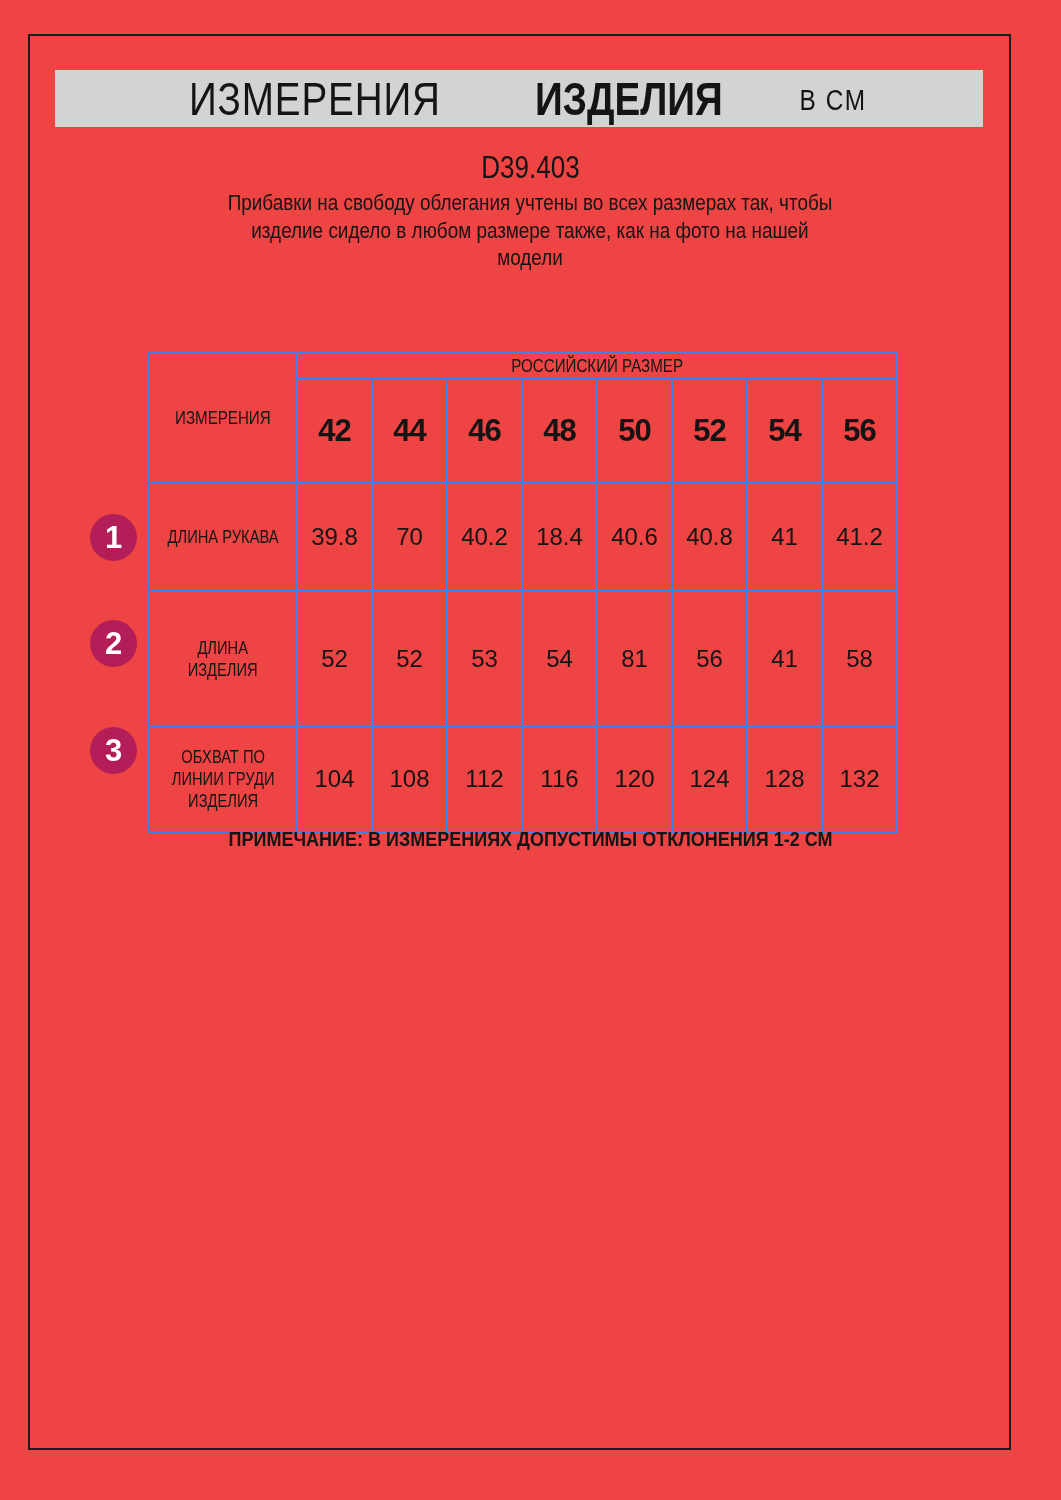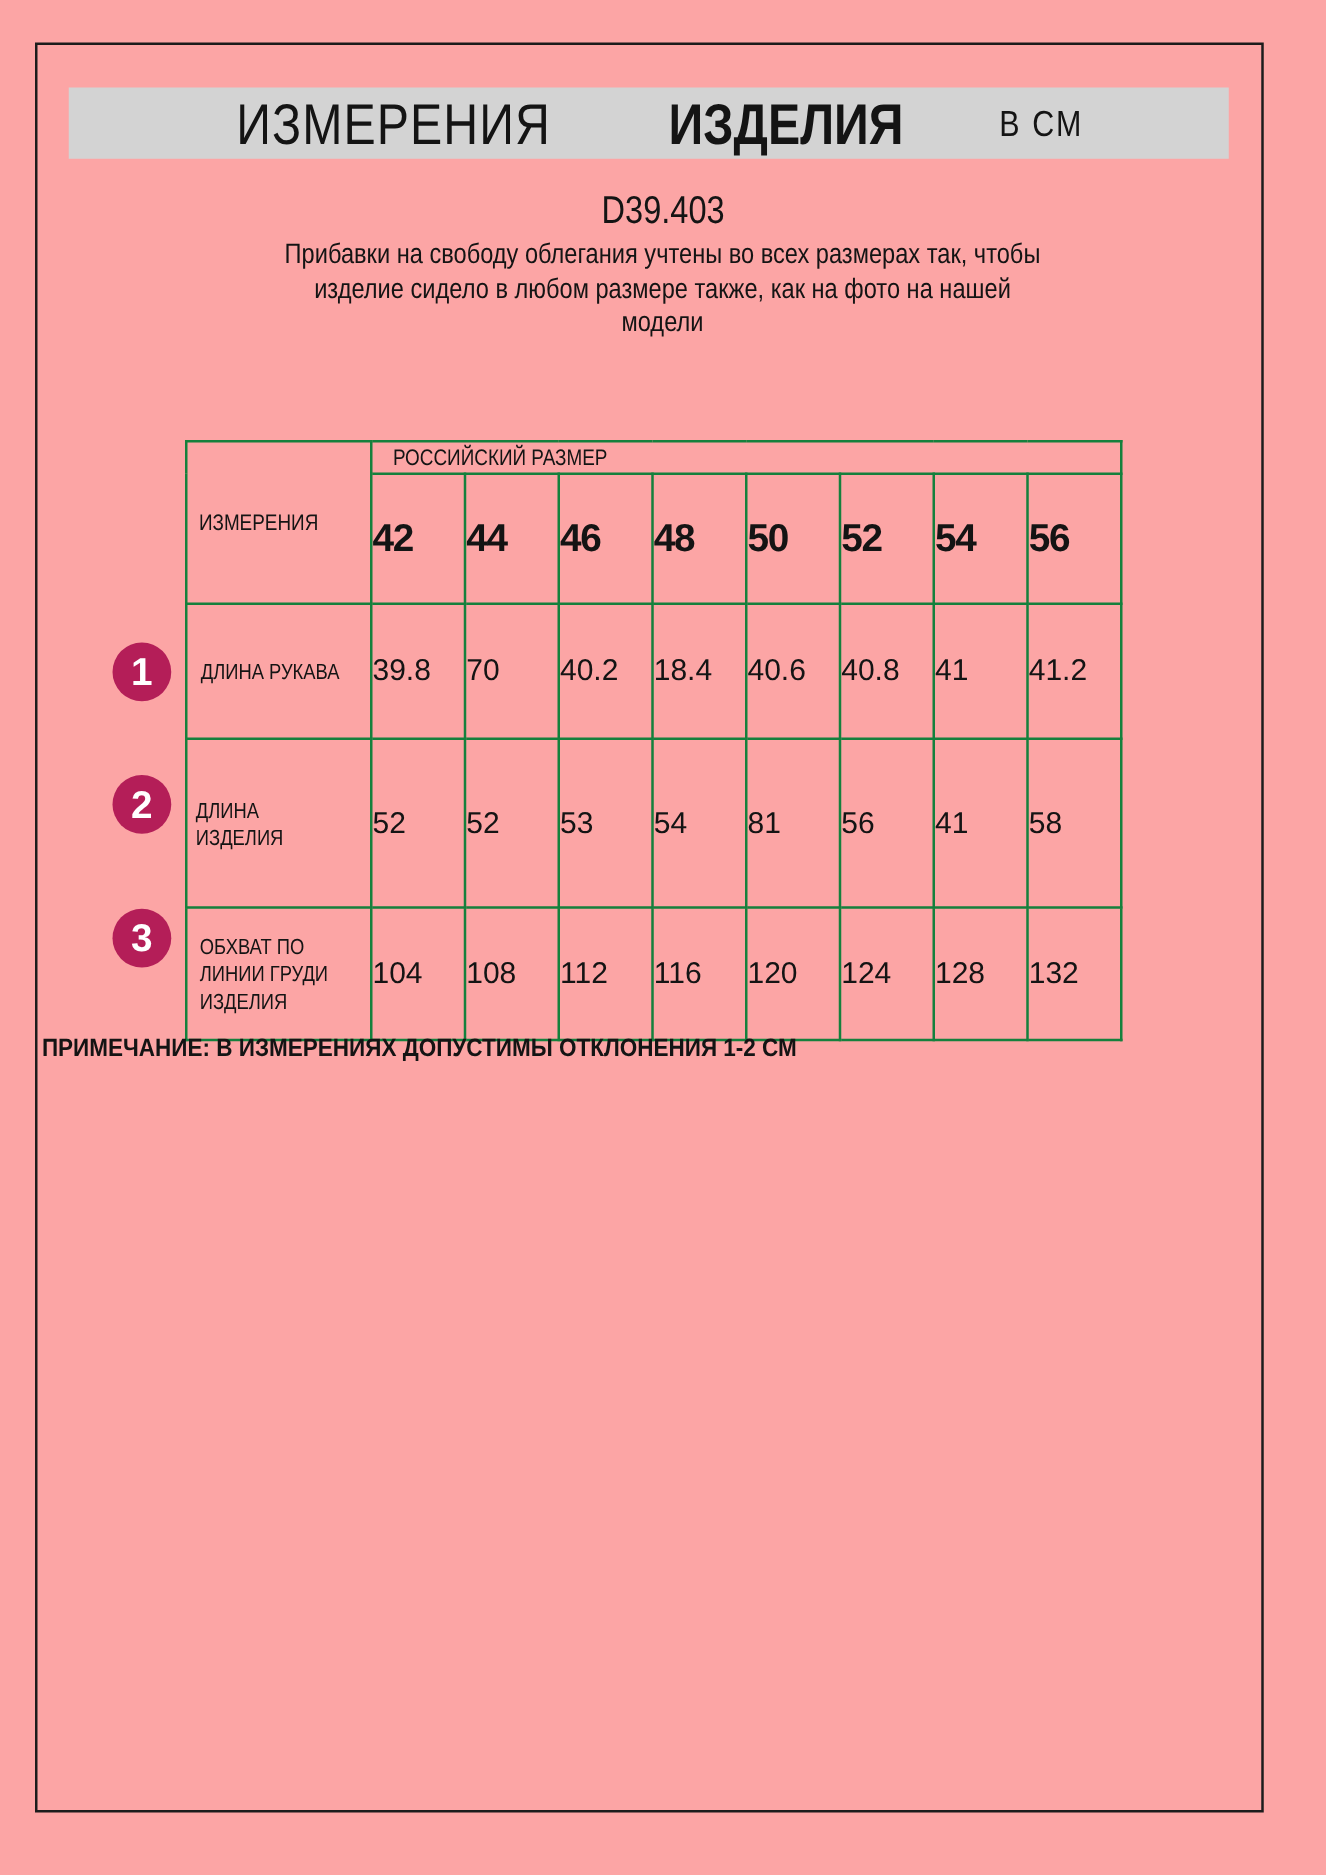--- a/index.html
+++ b/index.html
@@ -2,21 +2,21 @@
 <html style="--marker: #b41e58; --banner-bg: #d3d3d3;"><head>
 <meta charset="utf-8">
 <style>
   * { margin:0; padding:0; box-sizing:border-box; }
   html,body { background:#ffffff; }
   body { font-family:"Liberation Sans","DejaVu Sans",sans-serif; color:#141414; }
 
   .page {
     position:relative;
     width:1061px; height:1500px;
-    background:#fca5a5;
+    background:#ef4444;
     overflow:hidden;
   }
 
   .frame {
     position:absolute;
     left:28px; top:34px;
     width:983px; height:1416px;
     border:2px solid #1c1c1c;
   }
 
@@ -45,22 +45,22 @@
     position:absolute; left:80px; top:189px; width:900px;
     text-align:center; font-size:22.5px; line-height:27.5px; font-weight:400;
   }
 
   table.size-table {
     position:absolute; left:148px; top:352px;
     width:748px;
     border-collapse:collapse; table-layout:fixed;
   }
   table.size-table td {
-    border:2px solid #15803d;
-    text-align:left; vertical-align:middle;
+    border:2px solid #3b82f6;
+    text-align:center; vertical-align:middle;
     padding:0; overflow:hidden;
   }
   .corner-cell   { font-size:18px; }
   .group-cell    { font-size:18px; }
   .size-cell     { font-size:31px; font-weight:700; letter-spacing:-1px; }
   .value-cell    { font-size:24px; font-weight:400; }
   .rowlabel-cell { font-size:17.5px; line-height:22px;margin-top:27px; }
 
   .marker {
     position:absolute; left:90px;
@@ -70,21 +70,21 @@
     color:#ffffff;
     display:flex; align-items:center; justify-content:center;
     font-size:31px; font-weight:700;
   }
   .marker-1 { top:514px; }
   .marker-2 { top:620px; }
   .marker-3 { top:727px; }
 
   .note {
     position:absolute; left:0; top:828px; width:1061px;
-    text-align:left; font-size:20px; font-weight:700;
+    text-align:center; font-size:20px; font-weight:700;
   }
   .note .cond { transform:scaleX(0.9); }
 </style>
 </head>
 <body>
 
 <div class="page">
 
   <div class="frame"></div>
 

